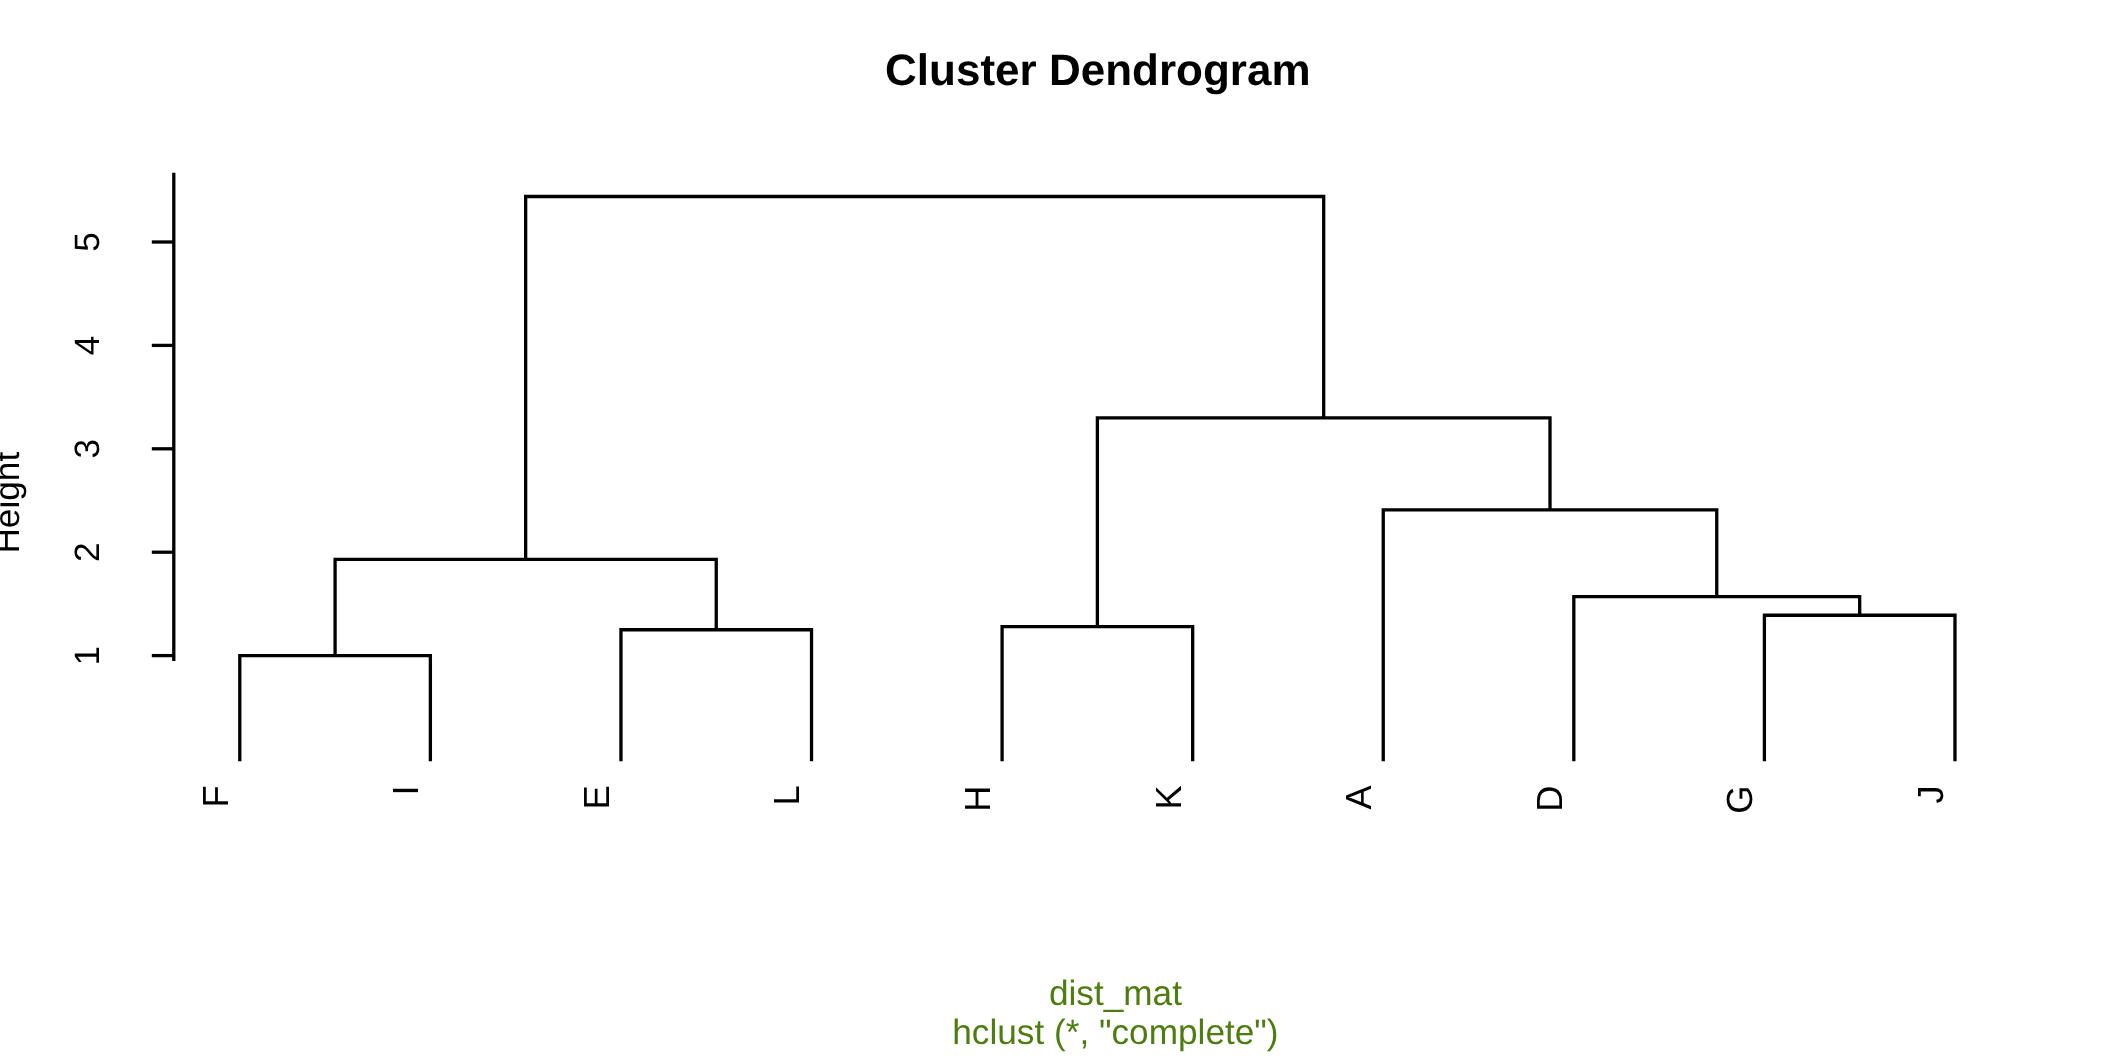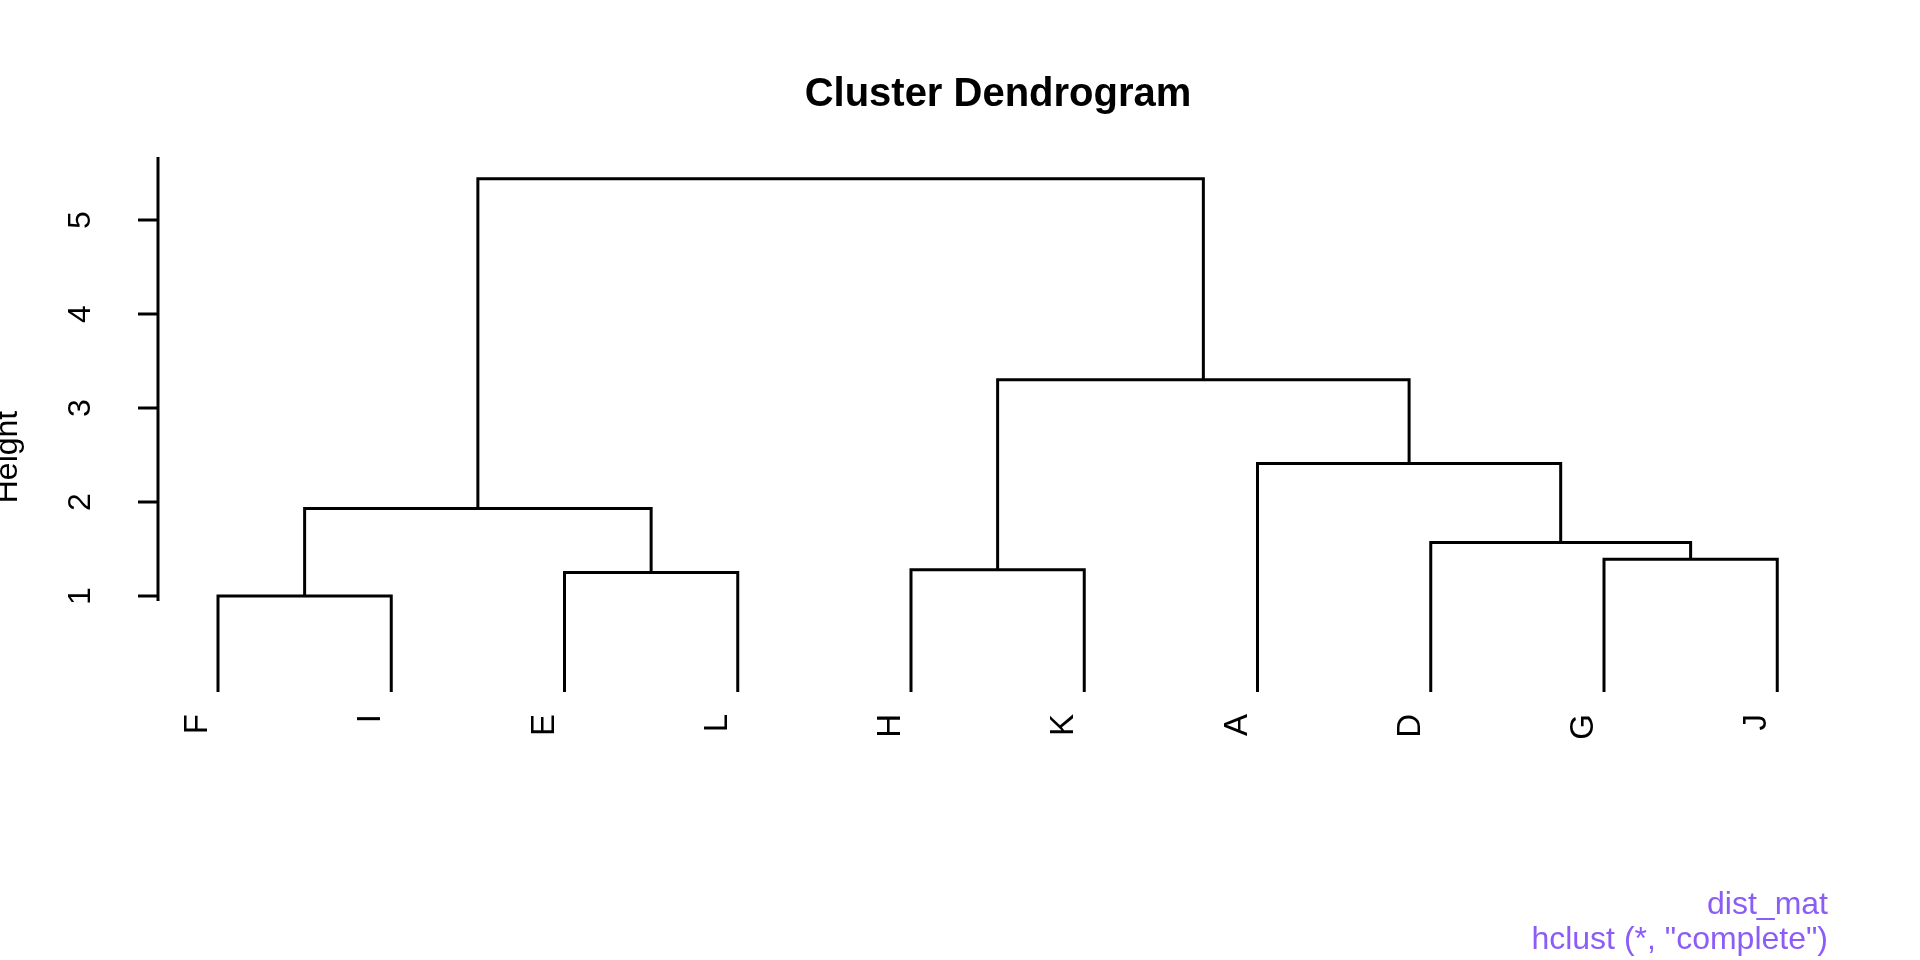--- a/index.html
+++ b/index.html
@@ -10,35 +10,35 @@
   body {
     width: 1920px;
     height: 960px;
     position: relative;
     font-family: "Liberation Sans", sans-serif;
     overflow: hidden;
   }
   .plot-title {
     position: absolute;
     left: 158px;
-    top: 72px;
+    top: 44px;
     width: 1680px;
     text-align: center;
     font-size: 40px;
     font-weight: bold;
     color: #000000;
     line-height: 40px;
   }
   .caption {
     position: absolute;
-    left: 148px;
+    left: 174px;
     width: 1680px;
-    text-align: right;
+    text-align: center;
     font-size: 32px;
-    color: #8b5cf6;
+    color: #4d7c0f;
     line-height: 35px;
   }
   .caption-line1 { top: 886px; }
   .caption-line2 { top: 921px; }
   svg text {
     font-family: "Liberation Sans", sans-serif;
     fill: #000000;
   }
 </style>
 </head>

